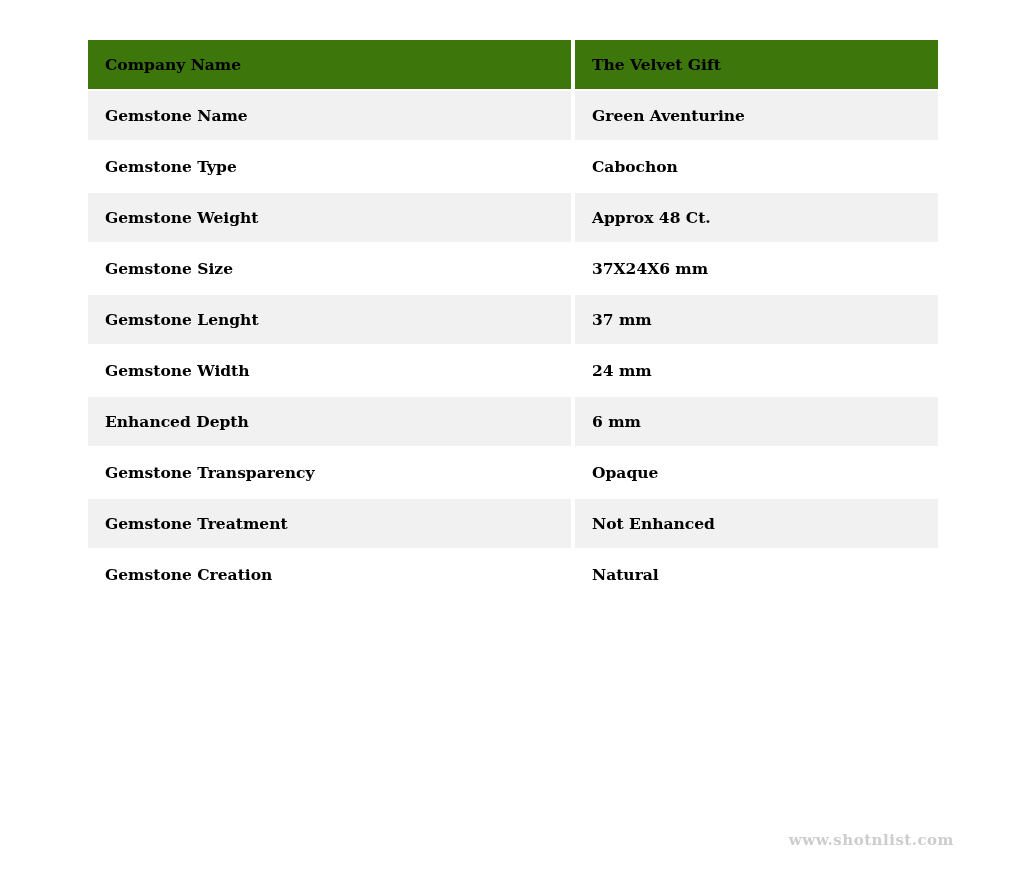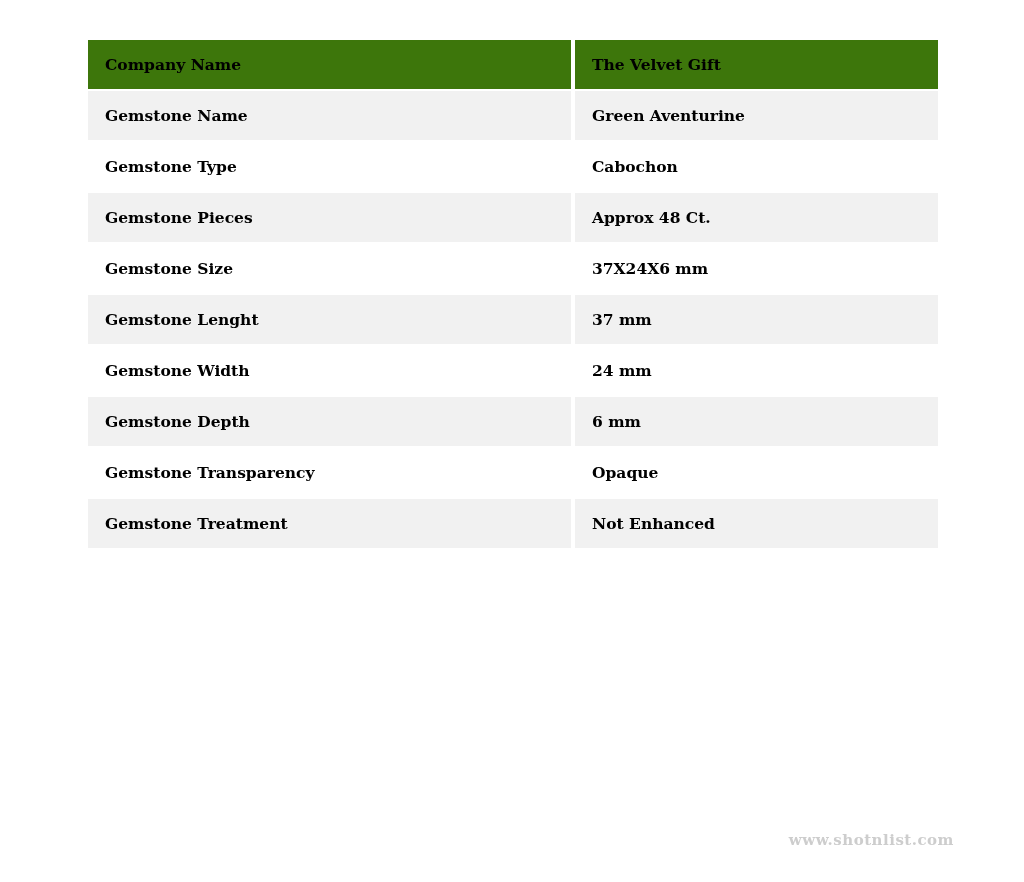--- a/index.html
+++ b/index.html
@@ -78,43 +78,47 @@
   <tbody>
     <tr>
       <td>Gemstone Name</td>
       <td>Green Aventurine</td>
     </tr>
     <tr>
       <td>Gemstone Type</td>
       <td>Cabochon</td>
     </tr>
     <tr>
-      <td>Gemstone Pieces</td>
+      <td>Gemstone Weight</td>
       <td>Approx 48 Ct.</td>
     </tr>
     <tr>
       <td>Gemstone Size</td>
       <td>37X24X6 mm</td>
     </tr>
     <tr>
       <td>Gemstone Lenght</td>
       <td>37 mm</td>
     </tr>
     <tr>
       <td>Gemstone Width</td>
       <td>24 mm</td>
     </tr>
     <tr>
-      <td>Gemstone Depth</td>
+      <td>Enhanced Depth</td>
       <td>6 mm</td>
     </tr>
     <tr>
       <td>Gemstone Transparency</td>
       <td>Opaque</td>
     </tr>
     <tr>
       <td>Gemstone Treatment</td>
       <td>Not Enhanced</td>
     </tr>
+    <tr>
+      <td>Gemstone Creation</td>
+      <td>Natural</td>
+    </tr>
   </tbody>
 </table>
 
 <div class="watermark">www.shotnlist.com</div>
 
 </body></html>

